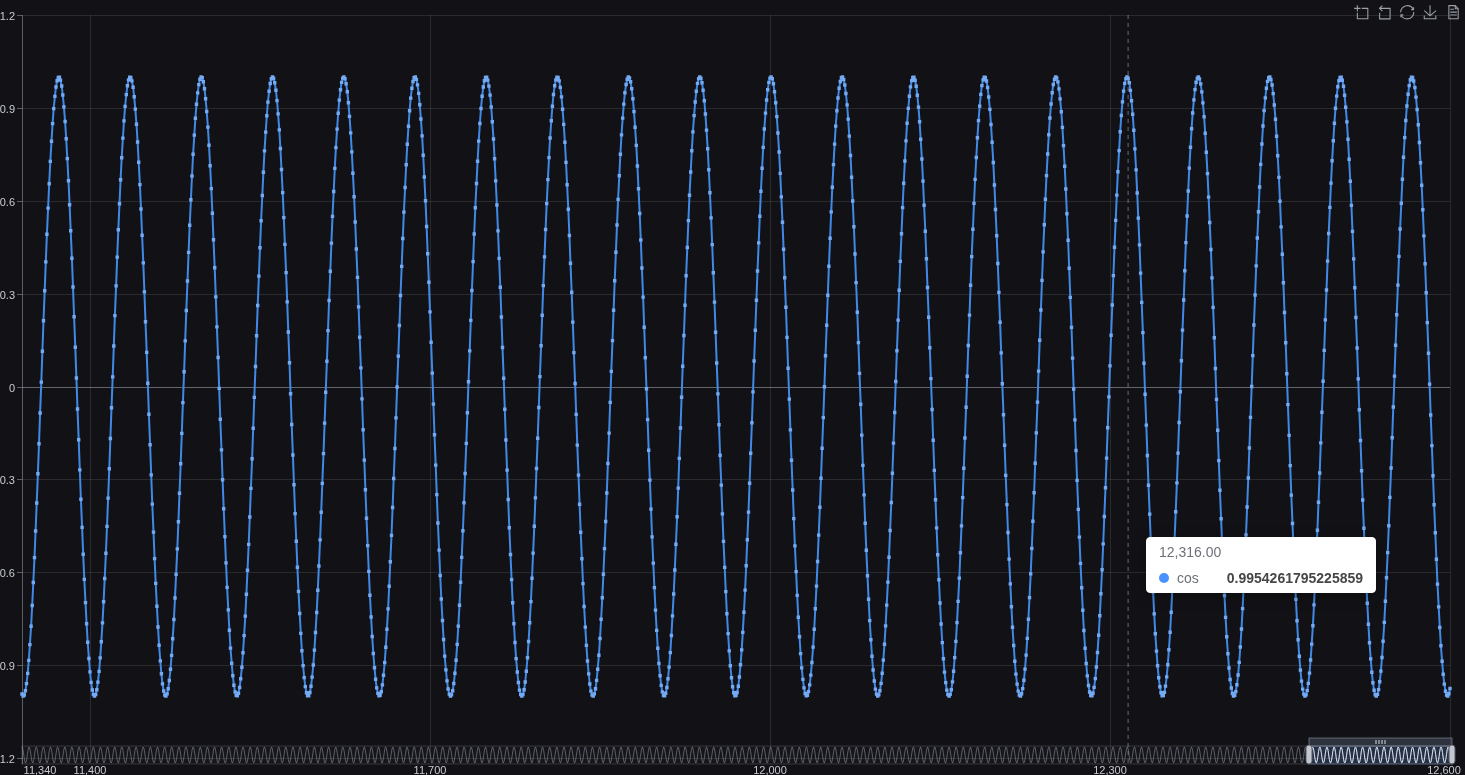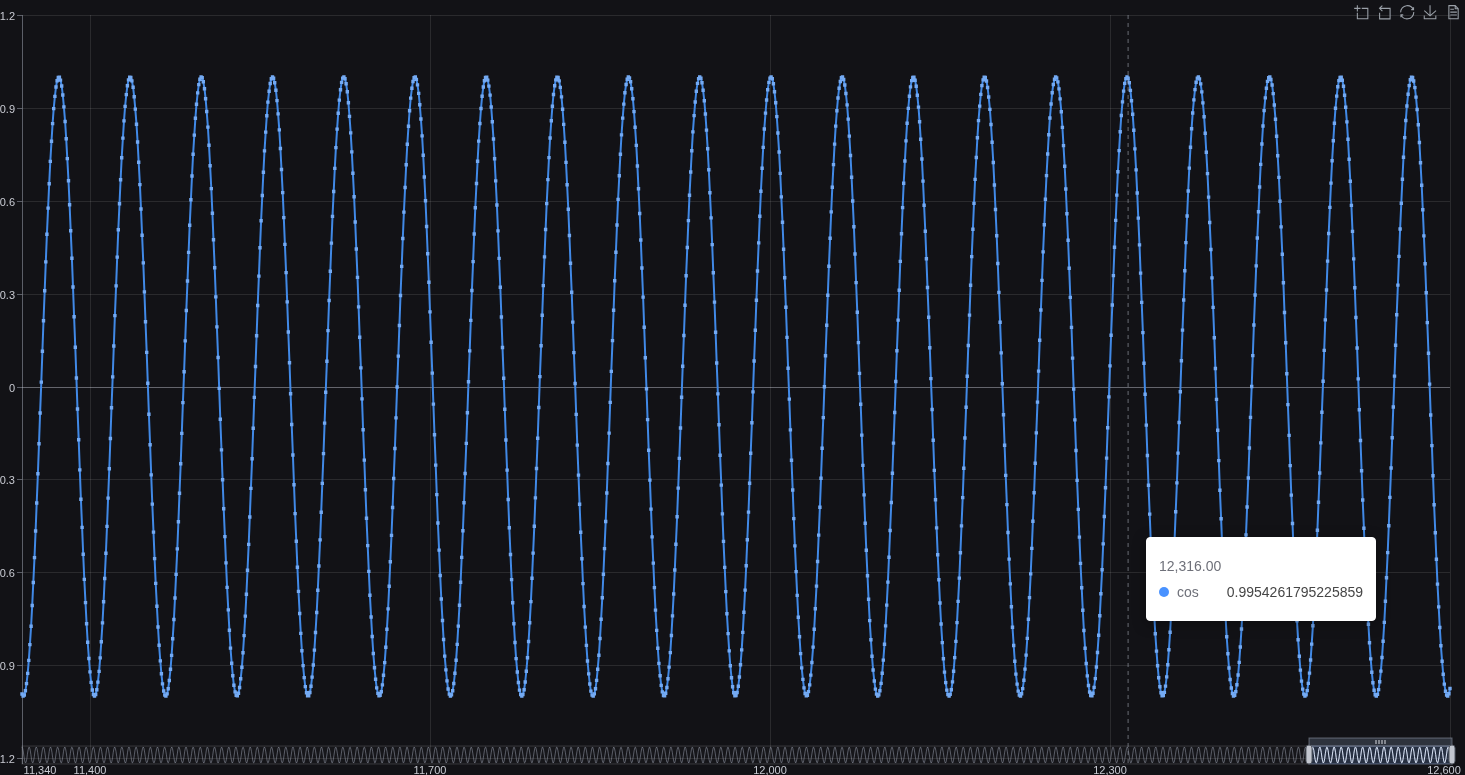--- a/index.html
+++ b/index.html
@@ -18,27 +18,27 @@
   .toolbox .tb-btn{
     width:16px;height:16px;display:inline-flex;align-items:center;justify-content:center;
     color:#9aa0a8;cursor:pointer;
   }
   .toolbox svg{width:16px;height:16px;display:block;}
 
   .tooltip{
     position:absolute;left:1146px;top:537px;z-index:10;
     background:#ffffff;border:1px solid #ffffff;border-radius:4px;
     box-shadow:0 3px 14px rgba(0,0,0,0.35);
-    padding:18px 12px;min-width:146px;
+    padding:4px 12px;min-width:146px;
     font-size:14px;line-height:20px;color:#6e7079;white-space:nowrap;
   }
   .tt-row{display:flex;align-items:center;margin-top:6px;}
   .tt-dot{width:10px;height:10px;border-radius:50%;background:#4992ff;margin-right:8px;flex:0 0 auto;}
   .tt-name{color:#6e7079;margin-right:28px;}
-  .tt-val{font-weight:400;color:#464646;margin-left:auto;}
+  .tt-val{font-weight:700;color:#464646;margin-left:auto;}
 </style>
 </head>
 <body style="background: rgb(18, 18, 22);">
 
 <div id="chart-root">
   <svg id="chart-svg" width="1465" height="775">
       <g>
         <line x1="22" y1="15.5" x2="1450" y2="15.5" stroke="rgba(255,255,255,0.10)" stroke-width="1"></line>
         <line x1="17" y1="15.5" x2="22" y2="15.5" stroke="rgba(185,190,205,0.45)"></line>
         <text x="15" y="19.5" text-anchor="end" font-size="11" fill="#c9cbd3">1.2</text>

